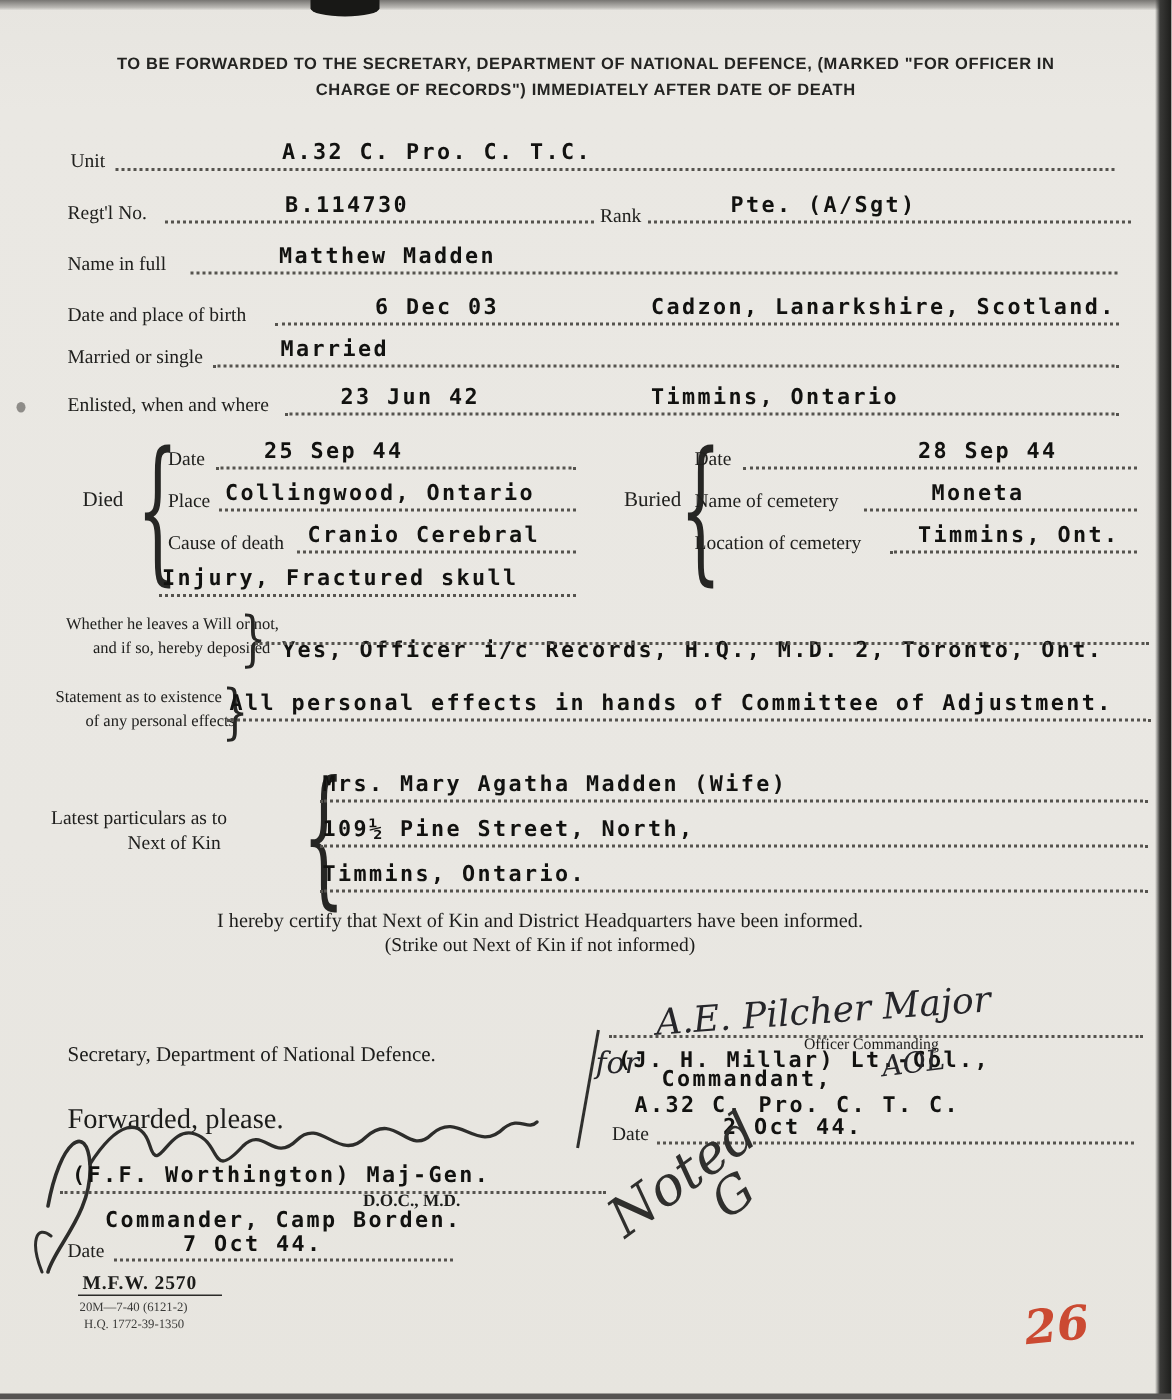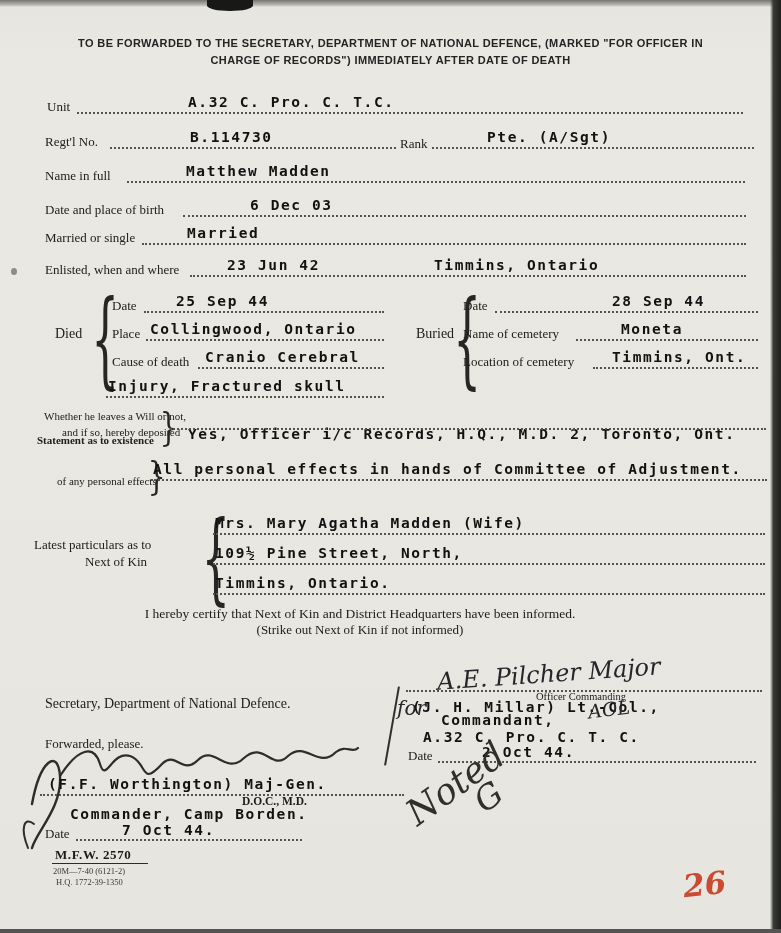--- a/index.html
+++ b/index.html
@@ -47,20 +47,21 @@
   <div class="leader" style="top:147px;left:432px;width:322px;"></div>
   <div class="t typed" style="top:129px;left:487px;">Pte. (A/Sgt)</div>
 
   <div class="t lbl" style="top:168px;left:45px;">Name in full</div>
   <div class="leader" style="top:181px;left:127px;width:618px;"></div>
   <div class="t typed" style="top:163px;left:186px;">Matthew Madden</div>
 
   <div class="t lbl" style="top:202px;left:45px;">Date and place of birth</div>
   <div class="leader" style="top:215px;left:183px;width:563px;"></div>
   <div class="t typed" style="top:197px;left:250px;">6 Dec 03</div>
+  <div class="t typed" style="top:197px;left:434px;">Cadzon, Lanarkshire, Scotland.</div>
 
   <div class="t lbl" style="top:230px;left:45px;">Married or single</div>
   <div class="leader" style="top:243px;left:142px;width:604px;"></div>
   <div class="t typed" style="top:225px;left:187px;">Married</div>
 
   <div class="t lbl" style="top:262px;left:45px;">Enlisted, when and where</div>
   <div class="leader" style="top:275px;left:190px;width:556px;"></div>
   <div class="t typed" style="top:257px;left:227px;">23 Jun 42</div>
   <div class="t typed" style="top:257px;left:434px;">Timmins, Ontario</div>
 
@@ -89,21 +90,21 @@
   <div class="t lbl" style="top:354px;left:463px;">Location of cemetery</div>
   <div class="leader" style="top:367px;left:593px;width:165px;"></div>
   <div class="t typed" style="top:349px;left:612px;">Timmins, Ont.</div>
 
   <div class="t lbl-sm" style="top:410px;left:44px;">Whether he leaves a Will or not,</div>
   <div class="t lbl-sm" style="top:426px;left:62px;">and if so, hereby deposited</div>
   <div class="brace" style="left:156px;top:406px;font-size:40px;transform:scaleX(.7);">}</div>
   <div class="t typed" style="top:426px;left:172px;margin-left:16px;">Yes, Officer i/c Records, H.Q., M.D. 2, Toronto, Ont.</div>
   <div class="leader" style="top:428px;left:170px;width:596px;"></div>
 
-  <div class="t lbl-sm" style="top:434px;left:37px;font-weight:bold;">Statement as to existence</div>
+  <div class="t lbl-sm" style="top:459px;left:37px;">Statement as to existence</div>
   <div class="t lbl-sm" style="top:475px;left:57px;">of any personal effects</div>
   <div class="brace" style="left:144px;top:455px;font-size:40px;transform:scaleX(.7);">}</div>
   <div class="t typed" style="top:461px;left:153px;">All personal effects in hands of Committee of Adjustment.</div>
   <div class="leader" style="top:479px;left:151px;width:616px;"></div>
 
   <div class="t lbl" style="top:537px;left:34px;">Latest particulars as to</div>
   <div class="t lbl" style="top:554px;left:85px;">Next of Kin</div>
   <div class="brace" style="left:184px;top:508px;font-size:100px;transform:scaleX(.45);">{</div>
   <div class="t typed" style="top:515px;left:215px;text-align:center;">Mrs. Mary Agatha Madden (Wife)</div>
   <div class="leader" style="top:533px;left:213px;width:552px;"></div>
@@ -122,21 +123,21 @@
   <div class="t hand" style="top:696px;left:397px;font-size:20px;">for</div>
   <div class="t typed" style="top:699px;left:412px;">(J. H. Millar) Lt.-Col.,</div>
   <div class="t hand" style="top:698px;left:588px;font-size:19px;transform:rotate(-7deg);">AOL</div>
   <div class="t typed" style="top:712px;left:441px;">Commandant,</div>
   <div class="t typed" style="top:729px;left:423px;">A.32 C. Pro. C. T. C.</div>
   <div class="t lbl" style="top:748px;left:408px;">Date</div>
   <div class="leader" style="top:761px;left:438px;width:318px;"></div>
   <div class="t typed" style="top:744px;left:482px;">2 Oct 44.</div>
 
   <div class="t" style="top:696px;left:45px;font-size:14px;">Secretary, Department of National Defence.</div>
-  <div class="t" style="top:736px;left:45px;font-size:13px;">Forwarded, please.</div>
+  <div class="t" style="top:736px;left:45px;font-size:19px;">Forwarded, please.</div>
 
   <svg style="position:absolute;left:18px;top:732px;" width="350" height="120" viewBox="0 0 350 120">
     <path d="M14,72 C22,28 40,16 42,44 C44,76 18,100 14,116" fill="none" stroke="#2d2d2b" stroke-width="2.4" stroke-linecap="round"></path>
     <path d="M42,44 C60,16 76,12 82,32 C88,52 94,18 112,24 C130,30 122,56 144,32 C158,18 164,44 180,28 C196,12 208,44 226,26 C246,8 254,40 270,24 C288,8 300,38 318,20 C328,12 334,22 340,16" fill="none" stroke="#2d2d2b" stroke-width="2.2" stroke-linecap="round"></path>
     <path d="M10,116 C2,96 6,84 16,92" fill="none" stroke="#2d2d2b" stroke-width="2" stroke-linecap="round"></path>
   </svg>
 
   <div class="t typed" style="top:776px;left:48px;">(F.F. Worthington) Maj-Gen.</div>
   <div class="leader" style="top:794px;left:40px;width:364px;"></div>
   <div class="t" style="top:795px;left:242px;font-size:11.5px;font-weight:700;">D.O.C., M.D.</div>

